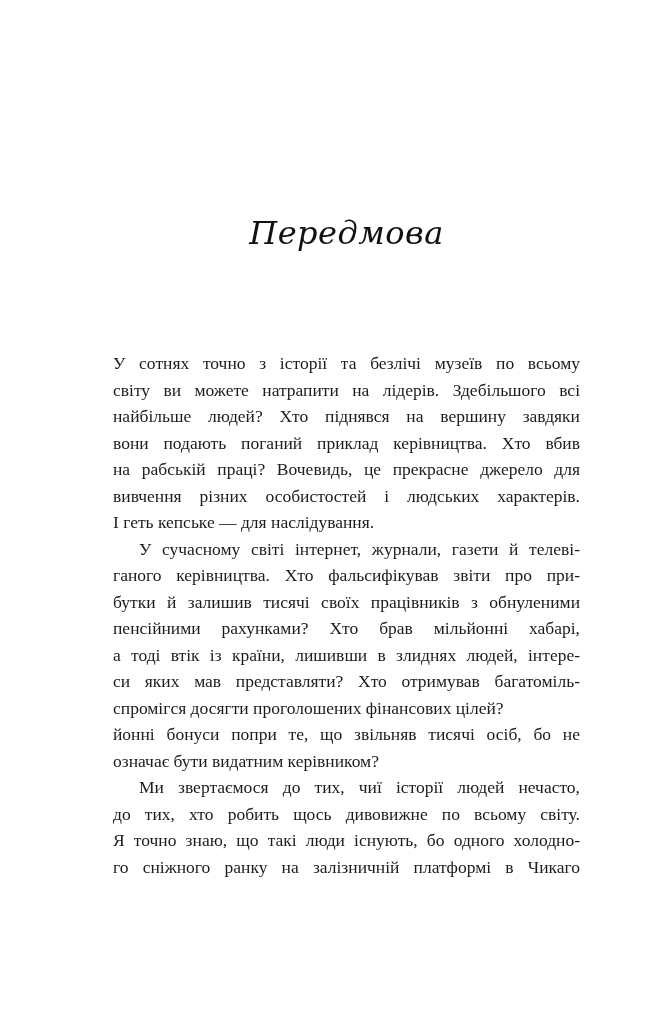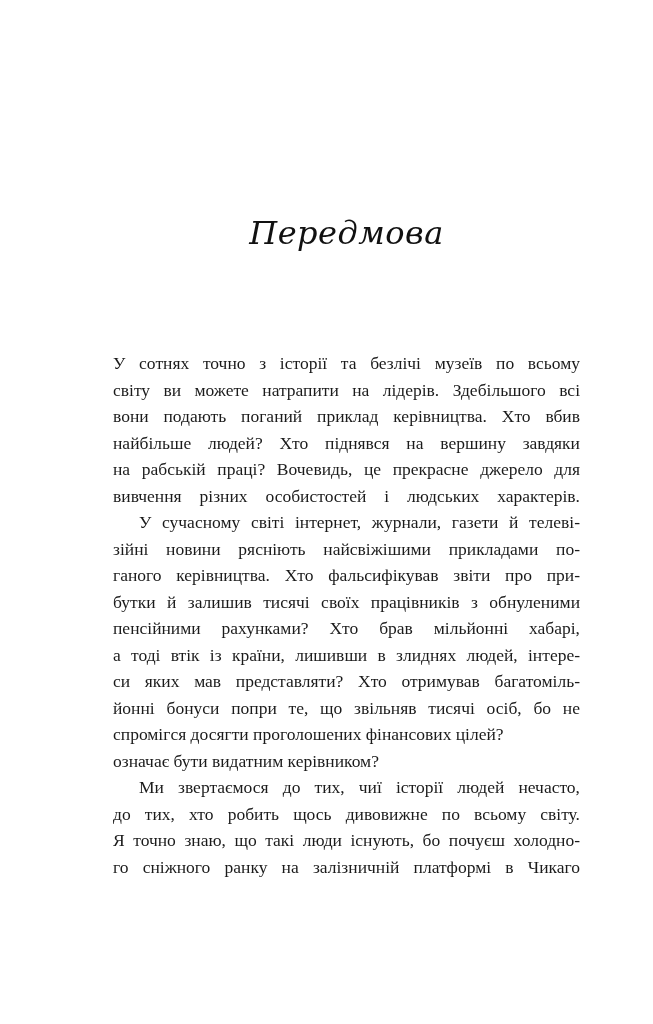--- a/index.html
+++ b/index.html
@@ -57,43 +57,43 @@
 
 <div class="page">
 
   <h1 class="chapter-title">Передмова</h1>
 
   <div class="body-text">
 
     <div class="para">
       <div class="line">У сотнях точно з історії та безлічі музеїв по всьому</div>
       <div class="line">світу ви можете натрапити на лідерів. Здебільшого всі</div>
+      <div class="line">найбільше людей? Хто піднявся на вершину завдяки</div>
       <div class="line">вони подають поганий приклад керівництва. Хто вбив</div>
-      <div class="line">найбільше людей? Хто піднявся на вершину завдяки</div>
       <div class="line">на рабській праці? Вочевидь, це прекрасне джерело для</div>
       <div class="line">вивчення різних особистостей і людських характерів.</div>
+      <div class="line last">І геть кепське — для наслідування.</div>
     </div>
 
     <div class="para">
       <div class="line indent">У сучасному світі інтернет, журнали, газети й телеві-</div>
-      <div class="line">зійні новини рясніють найсвіжішими прикладами по-</div>
       <div class="line">ганого керівництва. Хто фальсифікував звіти про при-</div>
       <div class="line">бутки й залишив тисячі своїх працівників з обнуленими</div>
       <div class="line">пенсійними рахунками? Хто брав мільйонні хабарі,</div>
       <div class="line">а тоді втік із країни, лишивши в злиднях людей, інтере-</div>
       <div class="line">си яких мав представляти? Хто отримував багатоміль-</div>
+      <div class="line last">спромігся досягти проголошених фінансових цілей?</div>
       <div class="line">йонні бонуси попри те, що звільняв тисячі осіб, бо не</div>
-      <div class="line last">спромігся досягти проголошених фінансових цілей?</div>
     </div>
 
     <div class="para">
       <div class="line last">означає бути видатним керівником?</div>
     </div>
 
     <div class="para">
       <div class="line indent">Ми звертаємося до тих, чиї історії людей нечасто,</div>
       <div class="line">до тих, хто робить щось дивовижне по всьому світу.</div>
-      <div class="line">Я точно знаю, що такі люди існують, бо почуєш холодно-</div>
+      <div class="line">Я точно знаю, що такі люди існують, бо одного холодно-</div>
       <div class="line">го сніжного ранку на залізничній платформі в Чикаго</div>
     </div>
 
   </div>
 </div>
 
 </body></html>

